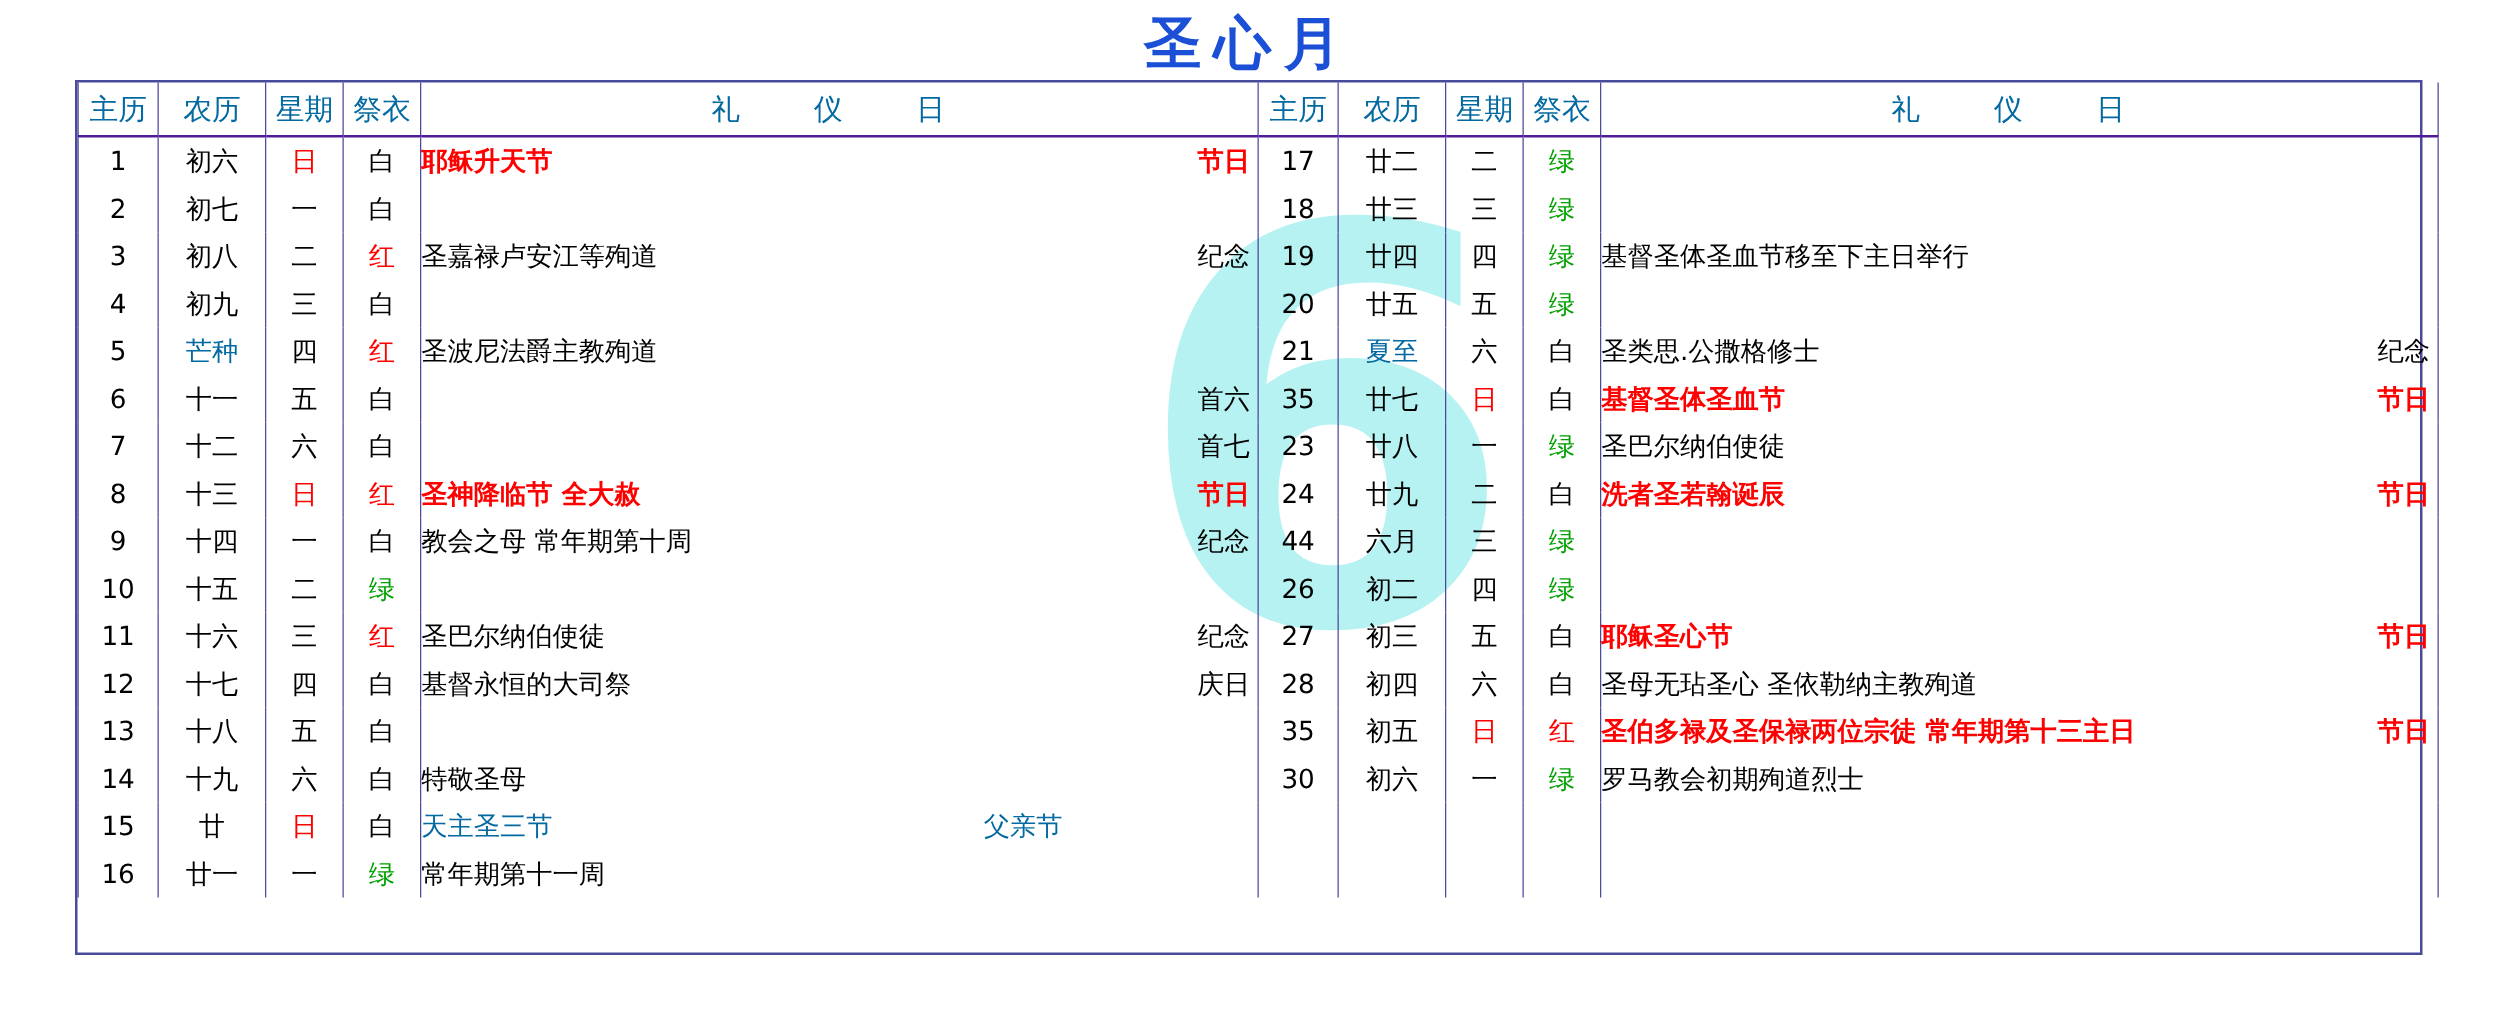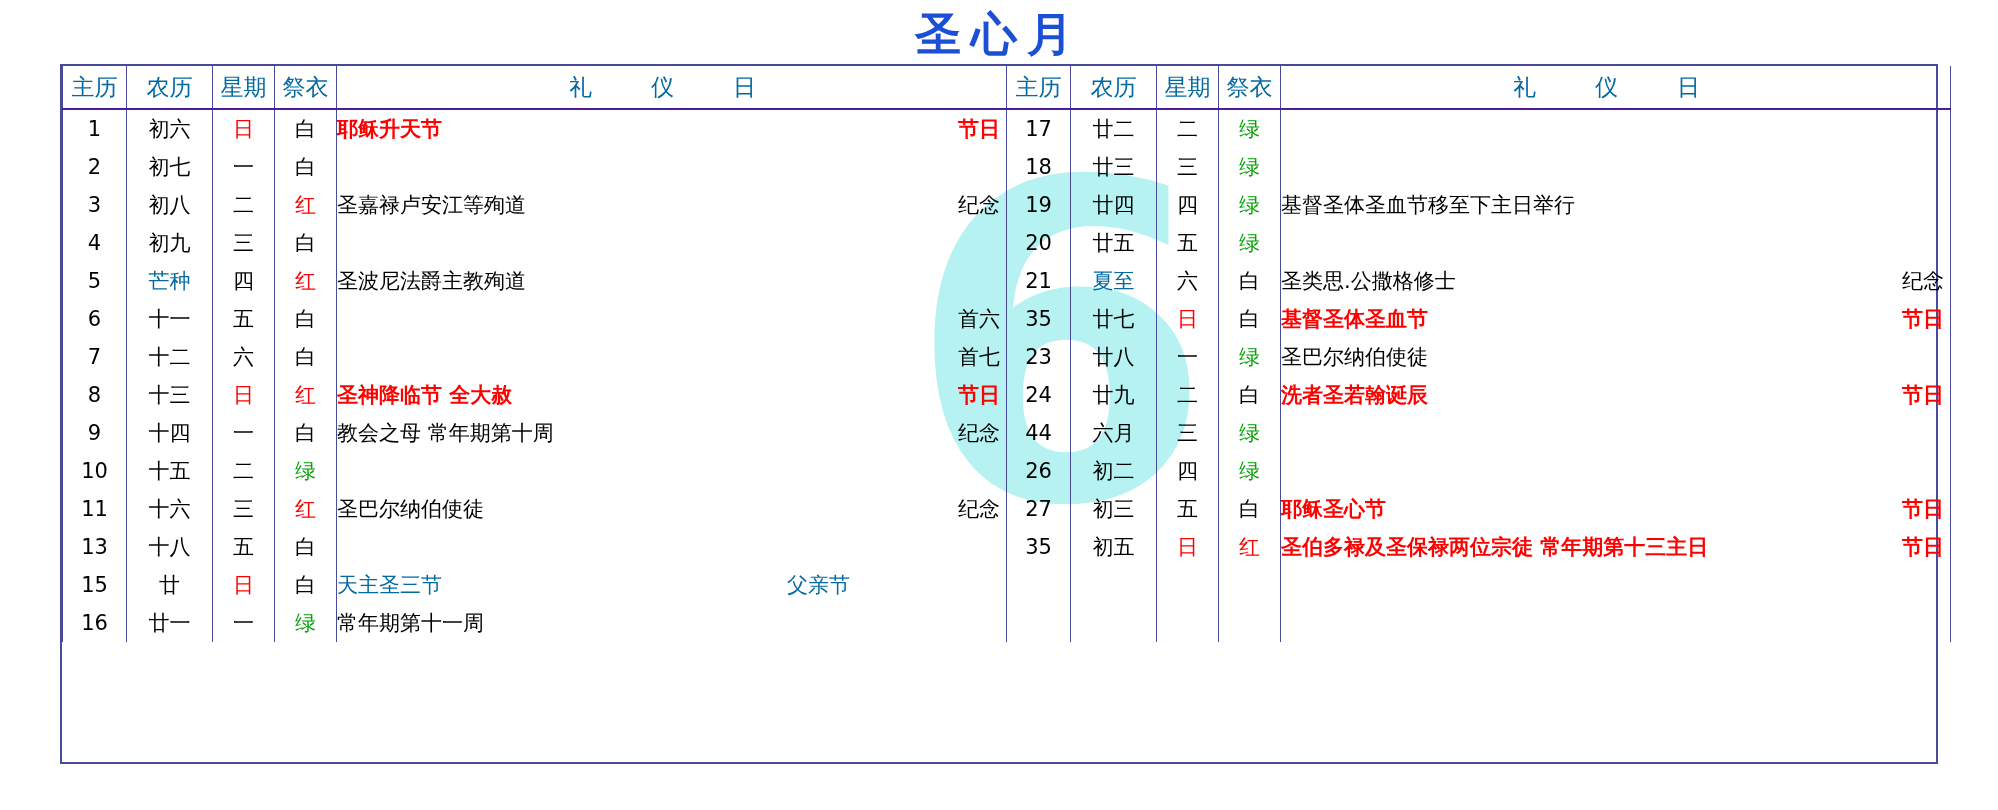--- a/index.html
+++ b/index.html
@@ -378,38 +378,82 @@
             <td class="xing black">五</td>
             <td class="ji black">白</td>
             <td class="li last-col-right">
               <div class="li-inner">
                 <span class="li-main red bold">耶稣圣心节</span>
                 <span class="li-tag red bold">节日</span>
               </div>
             </td>
           </tr>
           <tr>
+            <td class="num black first-col-left">12</td>
+            <td class="nong black">十七</td>
+            <td class="xing black">四</td>
+            <td class="ji black">白</td>
+            <td class="li">
+              <div class="li-inner">
+                <span class="li-main black">基督永恒的大司祭</span>
+                <span class="li-tag black">庆日</span>
+              </div>
+            </td>
+            <td class="num black mid-sep">28</td>
+            <td class="nong black">初四</td>
+            <td class="xing black">六</td>
+            <td class="ji black">白</td>
+            <td class="li last-col-right">
+              <div class="li-inner">
+                <span class="li-main black">圣母无玷圣心   圣依勒纳主教殉道</span>
+                <span class="li-tag black"></span>
+              </div>
+            </td>
+          </tr>
+          <tr>
             <td class="num black first-col-left">13</td>
             <td class="nong black">十八</td>
             <td class="xing black">五</td>
             <td class="ji black">白</td>
             <td class="li">
               <div class="li-inner">
                 <span class="li-main black"></span>
                 <span class="li-tag black"></span>
               </div>
             </td>
             <td class="num black mid-sep">35</td>
             <td class="nong black">初五</td>
             <td class="xing red">日</td>
             <td class="ji red">红</td>
             <td class="li last-col-right">
               <div class="li-inner">
                 <span class="li-main red bold">圣伯多禄及圣保禄两位宗徒 常年期第十三主日</span>
                 <span class="li-tag red bold">节日</span>
+              </div>
+            </td>
+          </tr>
+          <tr>
+            <td class="num black first-col-left">14</td>
+            <td class="nong black">十九</td>
+            <td class="xing black">六</td>
+            <td class="ji black">白</td>
+            <td class="li">
+              <div class="li-inner">
+                <span class="li-main black">特敬圣母</span>
+                <span class="li-tag black"></span>
+              </div>
+            </td>
+            <td class="num black mid-sep">30</td>
+            <td class="nong black">初六</td>
+            <td class="xing black">一</td>
+            <td class="ji green">绿</td>
+            <td class="li last-col-right">
+              <div class="li-inner">
+                <span class="li-main black">罗马教会初期殉道烈士</span>
+                <span class="li-tag black"></span>
               </div>
             </td>
           </tr>
           <tr>
             <td class="num black first-col-left">15</td>
             <td class="nong black">廿</td>
             <td class="xing red">日</td>
             <td class="ji black">白</td>
             <td class="li">
               <div class="li-inner">

